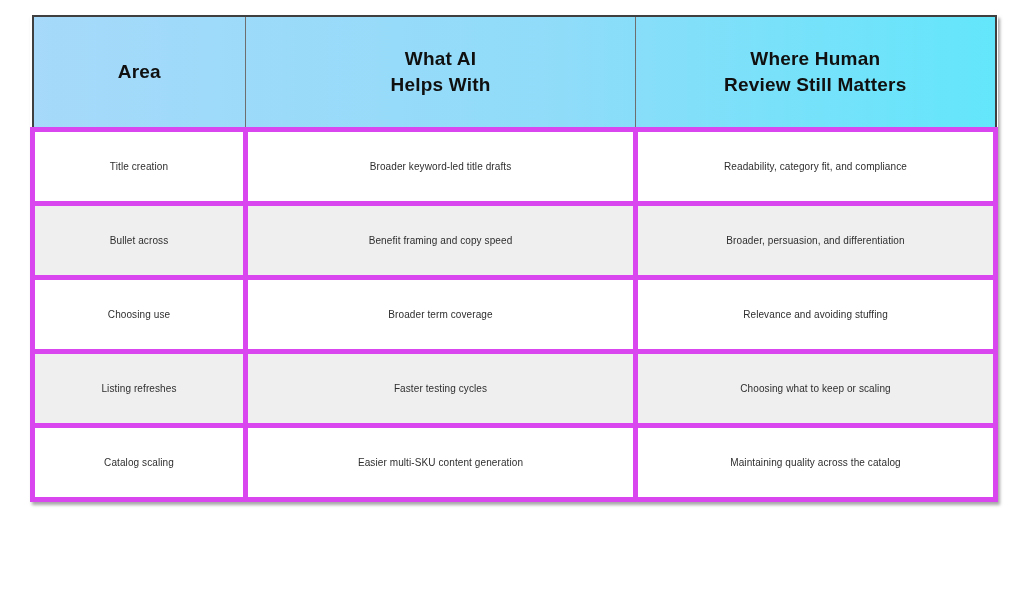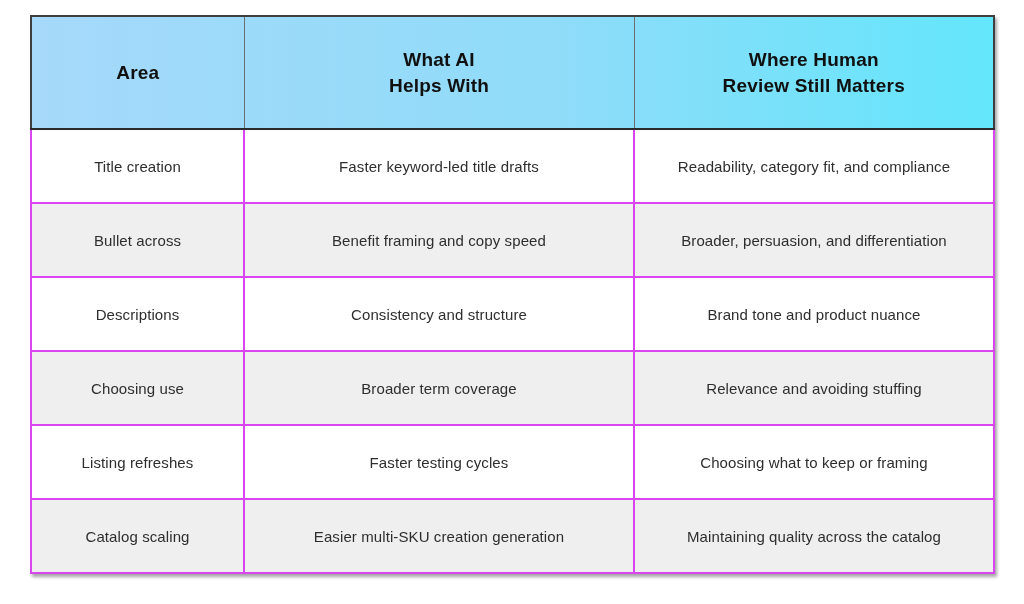--- a/index.html
+++ b/index.html
@@ -50,24 +50,24 @@
     letter-spacing: 0.2px;
   }
   tbody tr {
     height: 74px;
     background: #ffffff;
   }
   tbody tr:nth-child(even) {
     background: #efefef;
   }
   td {
-    border: 2px solid #d946ef;
+    border: 5px solid #d946ef;
     text-align: center;
     vertical-align: middle;
-    font-size: 15px;
+    font-size: 10px;
     color: #2e2e2e;
     letter-spacing: 0.1px;
     padding: 0 8px;
   }
 </style>
 </head>
 <body>
 
 <div class="canvas">
   <table class="comparison-table">
@@ -81,43 +81,38 @@
         <th>Area</th>
         <th>What AI
 Helps With</th>
         <th>Where Human
 Review Still Matters</th>
       </tr>
     </thead>
     <tbody>
       <tr>
         <td>Title creation</td>
-        <td>Faster keyword-led title drafts</td>
+        <td>Broader keyword-led title drafts</td>
         <td>Readability, category fit, and compliance</td>
       </tr>
       <tr>
         <td>Bullet across</td>
         <td>Benefit framing and copy speed</td>
         <td>Broader, persuasion, and differentiation</td>
-      </tr>
-      <tr>
-        <td>Descriptions</td>
-        <td>Consistency and structure</td>
-        <td>Brand tone and product nuance</td>
       </tr>
       <tr>
         <td>Choosing use</td>
         <td>Broader term coverage</td>
         <td>Relevance and avoiding stuffing</td>
       </tr>
       <tr>
         <td>Listing refreshes</td>
         <td>Faster testing cycles</td>
-        <td>Choosing what to keep or framing</td>
+        <td>Choosing what to keep or scaling</td>
       </tr>
       <tr>
         <td>Catalog scaling</td>
-        <td>Easier multi-SKU creation generation</td>
+        <td>Easier multi-SKU content generation</td>
         <td>Maintaining quality across the catalog</td>
       </tr>
     </tbody>
   </table>
 </div>
 
 </body></html>

